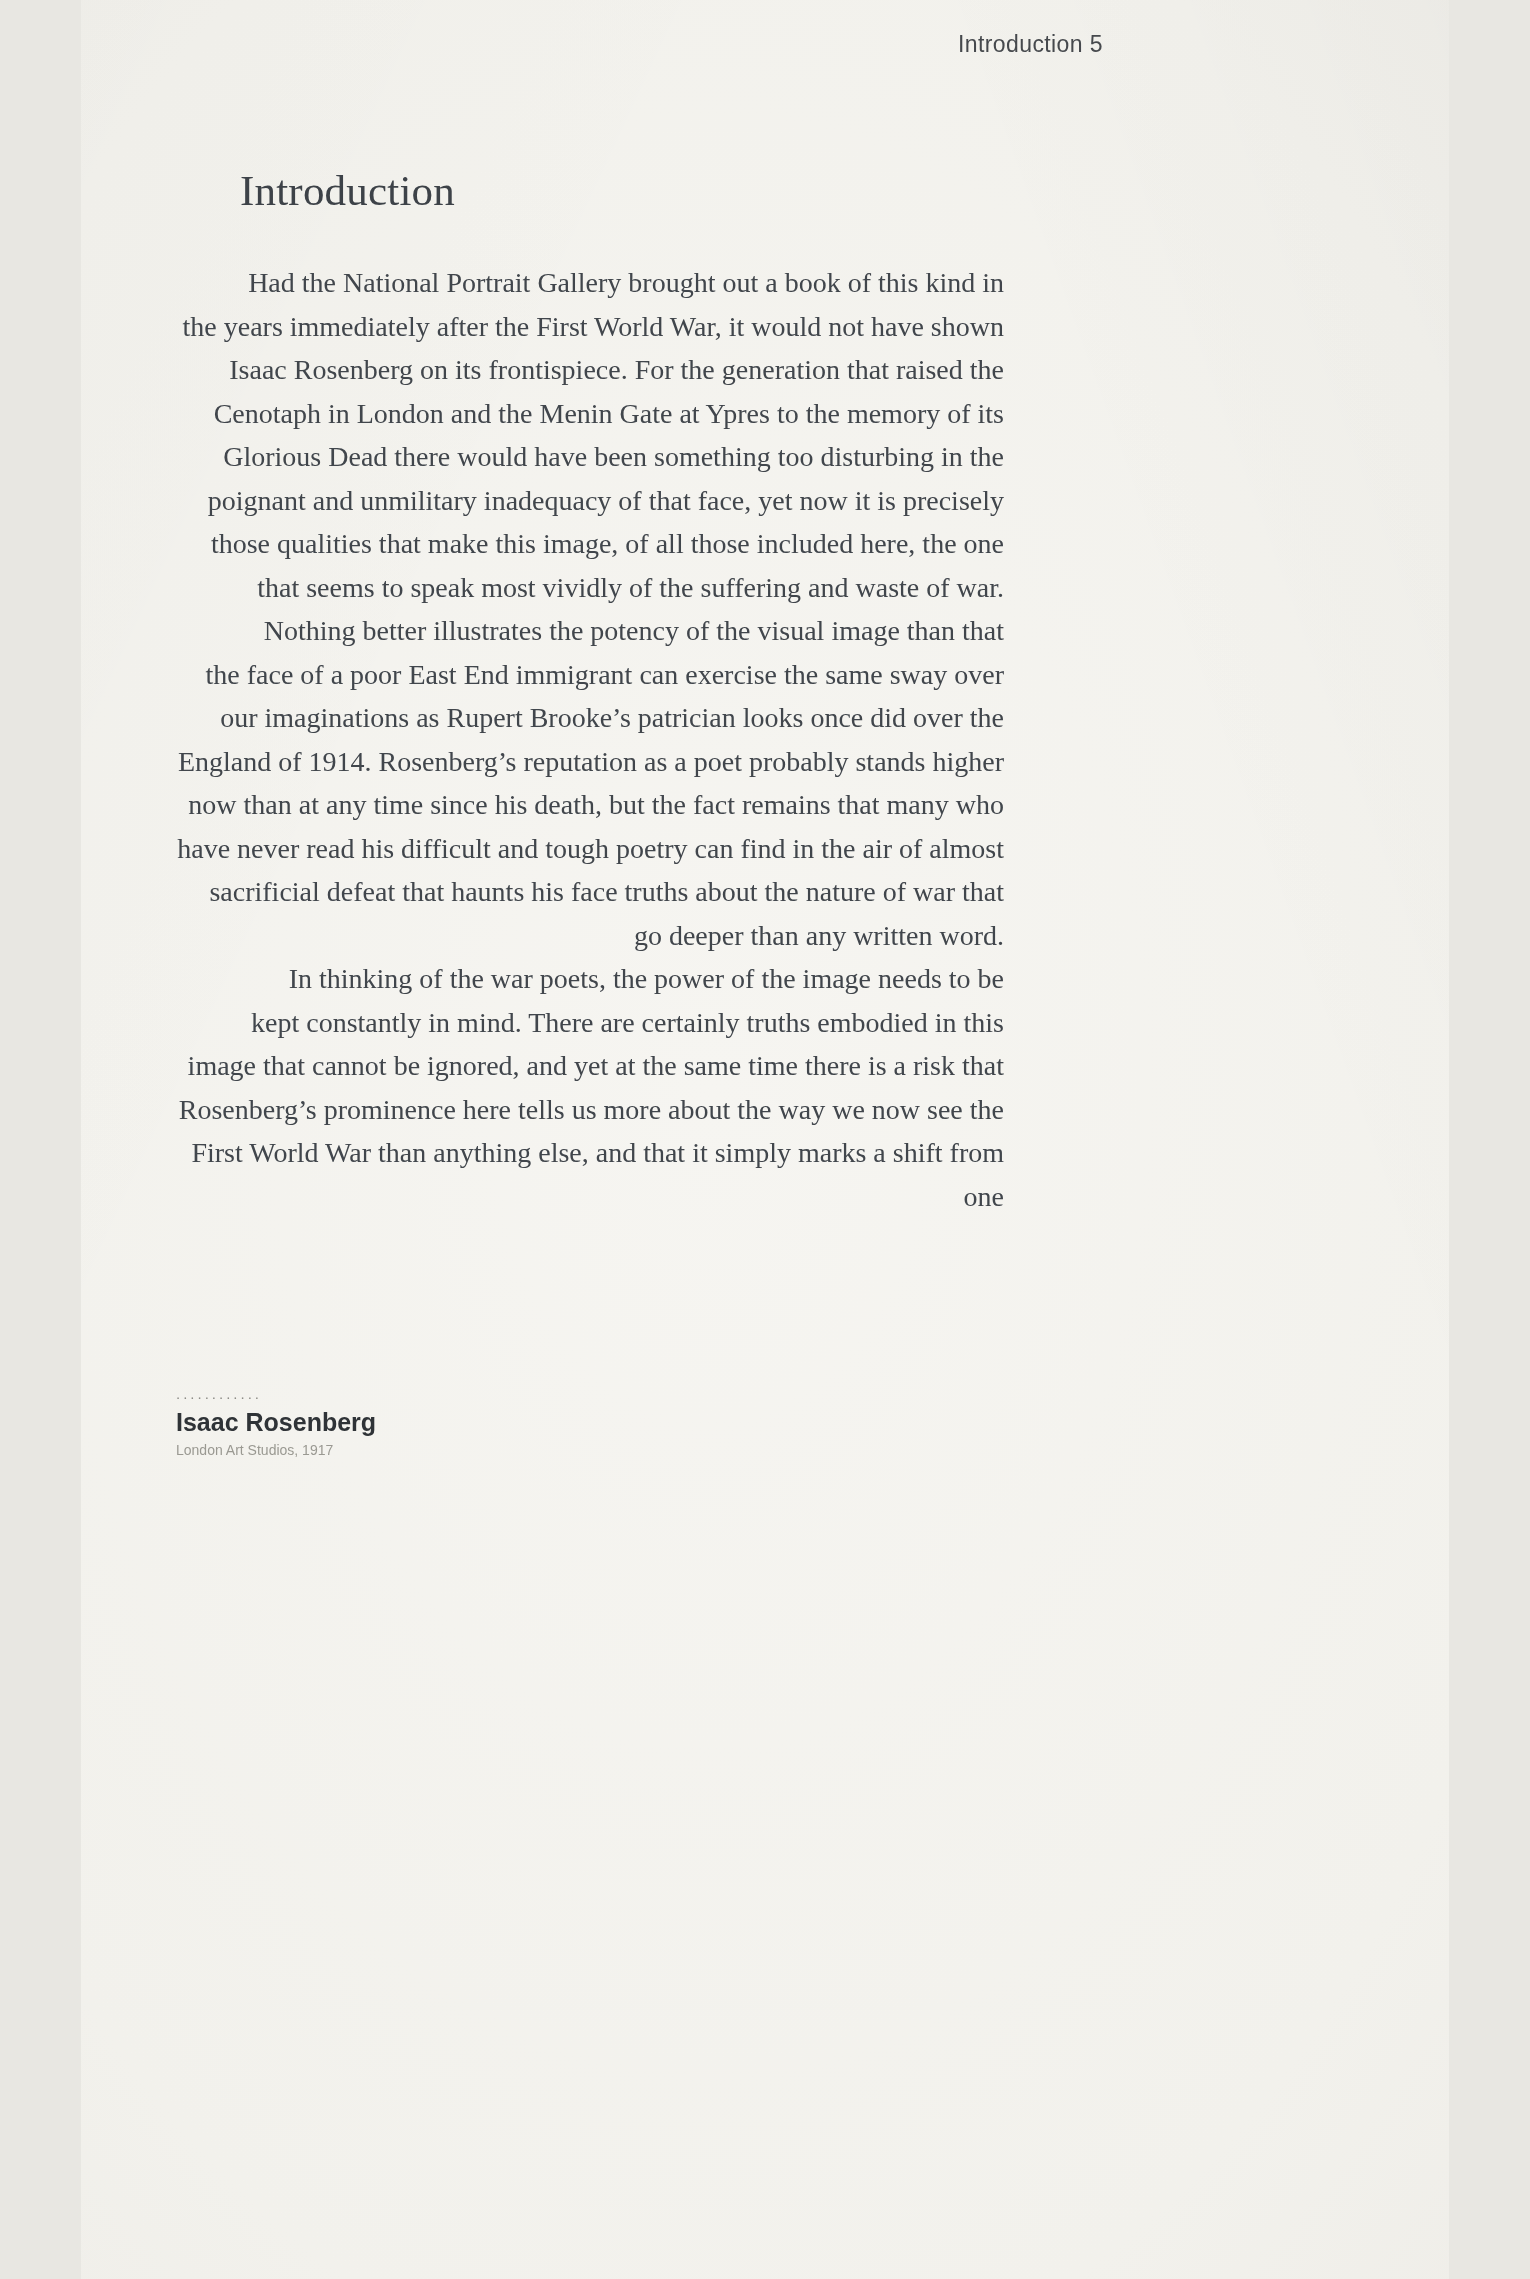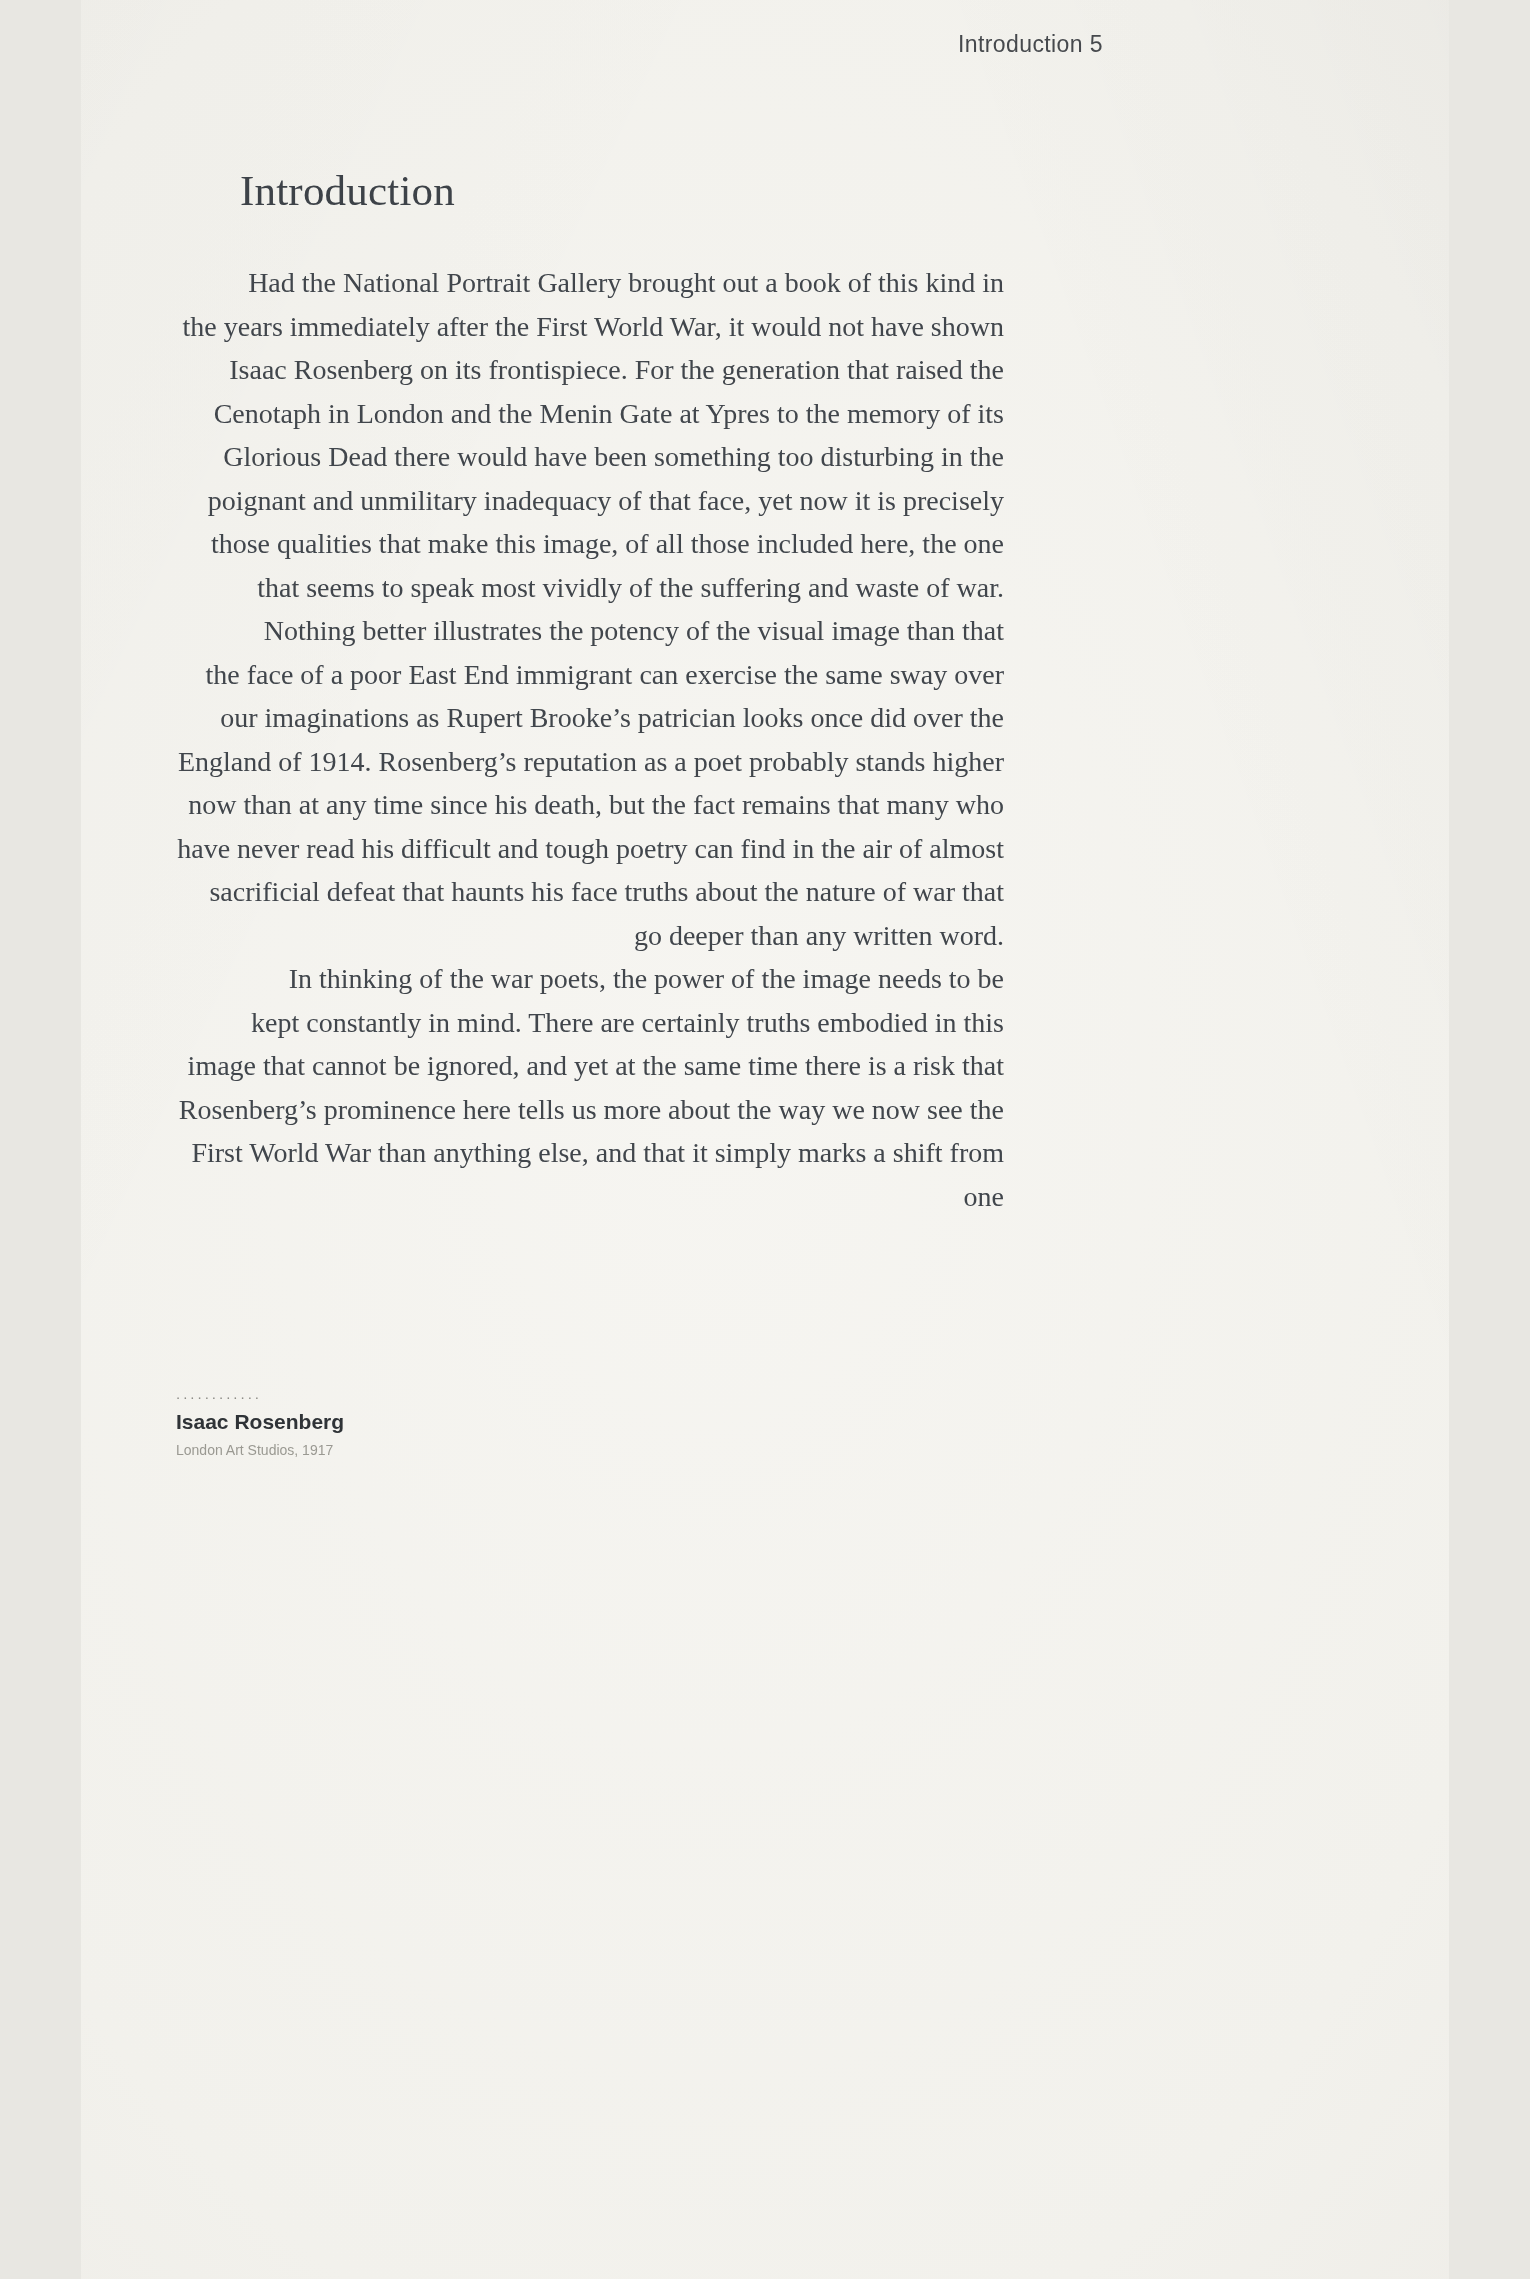--- a/index.html
+++ b/index.html
@@ -75,21 +75,21 @@
     font-family: "Liberation Sans", sans-serif;
   }
   .caption-dots {
     font-size: 15px;
     line-height: 12px;
     letter-spacing: 3px;
     color: #8d8c87;
   }
   .caption-name {
     margin-top: 8px;
-    font-size: 21px;
+    font-size: 25px;
     font-weight: 700;
     line-height: 28px;
     color: #2f3337;
   }
   .caption-credit {
     font-size: 14px;
     font-weight: 400;
     line-height: 28px;
     color: #9a9992;
   }

